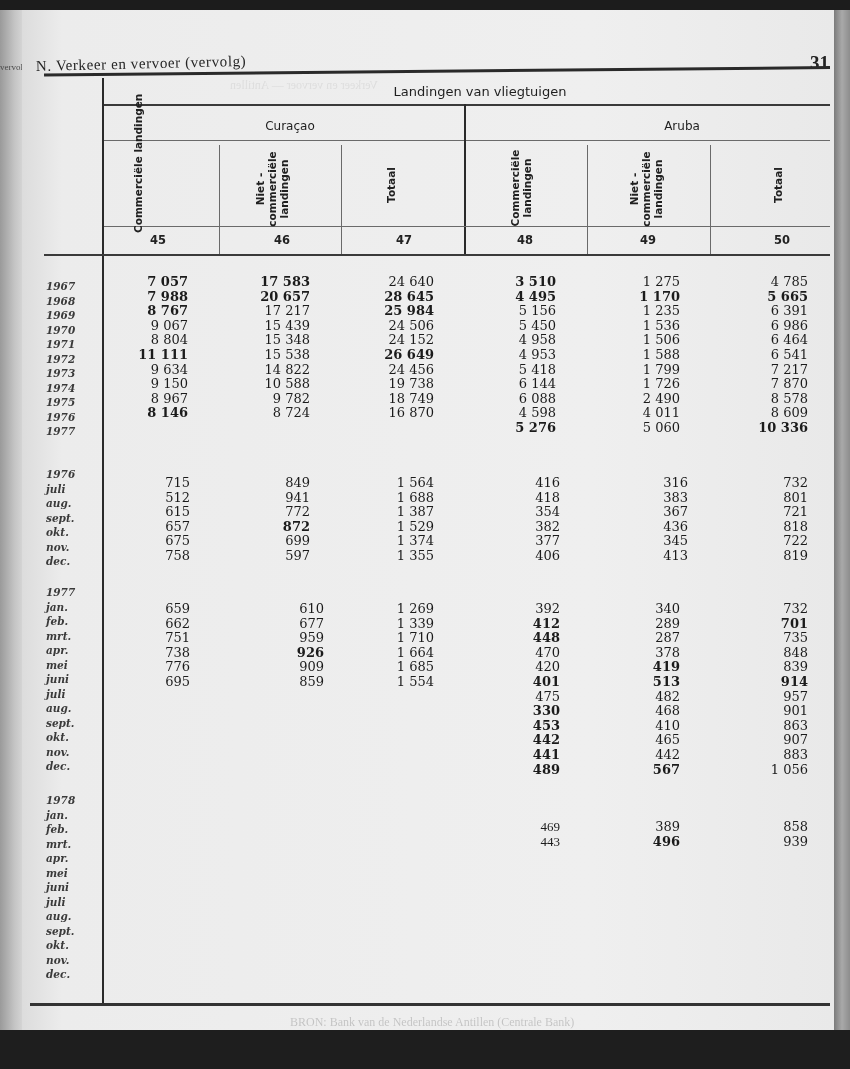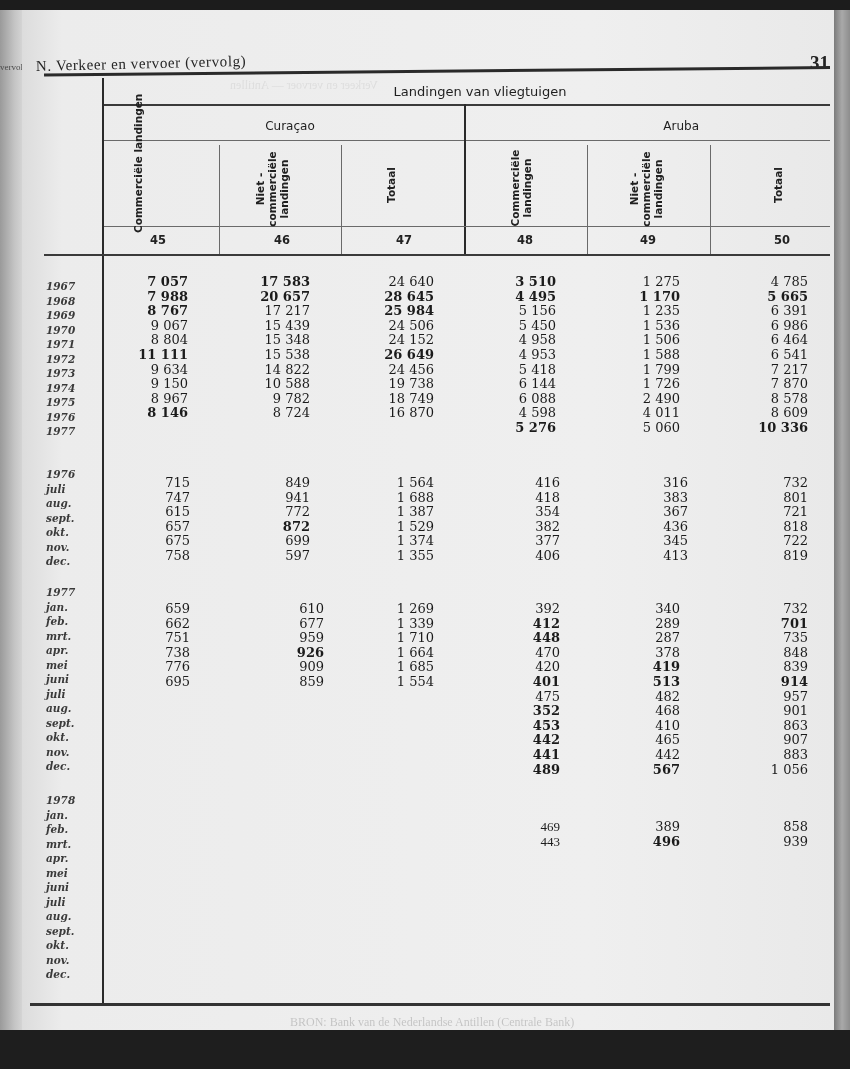--- a/index.html
+++ b/index.html
@@ -92,21 +92,21 @@
 <div class="hline thin" style="left:466px;top:140px;width:364px;height:1px;"></div>
 <div class="vline thin" style="left:219px;top:145px;width:1px;height:109px;"></div>
 <div class="vline thin" style="left:341px;top:145px;width:1px;height:109px;"></div>
 <div class="vline thin" style="left:587px;top:145px;width:1px;height:109px;"></div>
 <div class="vline thin" style="left:710px;top:145px;width:1px;height:109px;"></div>
 <div class="hline thin" style="left:104px;top:226px;width:726px;height:1px;"></div>
 <div class="hline" style="left:44px;top:254px;width:786px;height:2px;"></div>
 
 <div class="hdr hdr-main">Landingen van vliegtuigen</div>
 <div class="hdr hdr-region" style="left:250px;top:119px;width:80px;text-align:center;">Curaçao</div>
-<div class="hdr hdr-region" style="left:619px;top:119px;width:80px;text-align:right;">Aruba</div>
+<div class="hdr hdr-region" style="left:642px;top:119px;width:80px;text-align:center;">Aruba</div>
 
 <div class="vert" style="left:100px;top:175px;width:90px;height:26px;"><span>Commerciële landingen</span></div>
 <div class="vert" style="left:228px;top:170px;width:90px;height:38px;white-space:normal;"><span>Niet - commerciële landingen</span></div>
 <div class="vert" style="left:362px;top:178px;width:60px;height:14px;"><span>Totaal</span></div>
 
 <div class="vert" style="left:477px;top:175px;width:90px;height:26px;white-space:normal;"><span>Commerciële landingen</span></div>
 <div class="vert" style="left:602px;top:170px;width:90px;height:38px;white-space:normal;"><span>Niet - commerciële landingen</span></div>
 <div class="vert" style="left:749px;top:178px;width:60px;height:14px;"><span>Totaal</span></div>
 
 <div class="colnum" style="left:138px;top:233px;">45</div>
@@ -212,21 +212,21 @@
   <div>1976</div>
   <div>juli</div>
   <div>aug.</div>
   <div>sept.</div>
   <div>okt.</div>
   <div>nov.</div>
   <div>dec.</div>
 </div>
 <div class="col" style="left:150px;top:476px;width:40px;">
   <div>715</div>
-  <div>747</div>
+  <div>512</div>
   <div>615</div>
   <div>657</div>
   <div>675</div>
   <div>758</div>
 </div>
 <div class="col" style="left:270px;top:476px;width:40px;">
   <div>849</div>
   <div>941</div>
   <div>772</div>
   <div class="b">872</div>
@@ -306,21 +306,21 @@
   <div>1 554</div>
 </div>
 <div class="col" style="left:520px;top:602px;width:40px;">
   <div>392</div>
   <div class="b">412</div>
   <div class="b">448</div>
   <div>470</div>
   <div>420</div>
   <div class="b">401</div>
   <div>475</div>
-  <div class="b">352</div>
+  <div class="b">330</div>
   <div class="b">453</div>
   <div class="b">442</div>
   <div class="b">441</div>
   <div class="b">489</div>
 </div>
 <div class="col" style="left:640px;top:602px;width:40px;">
   <div>340</div>
   <div>289</div>
   <div>287</div>
   <div>378</div>

